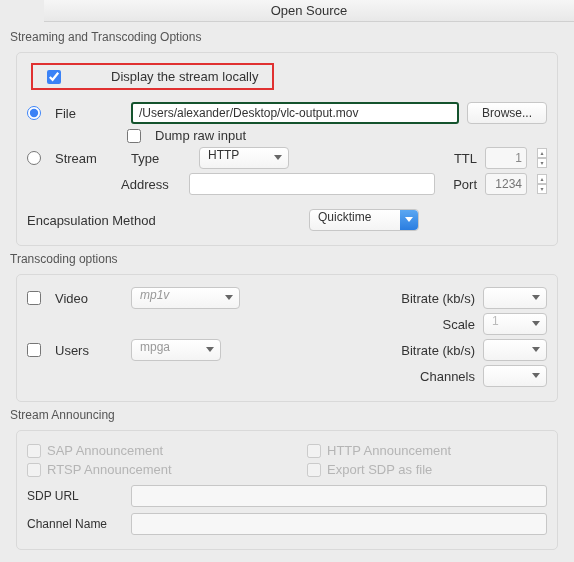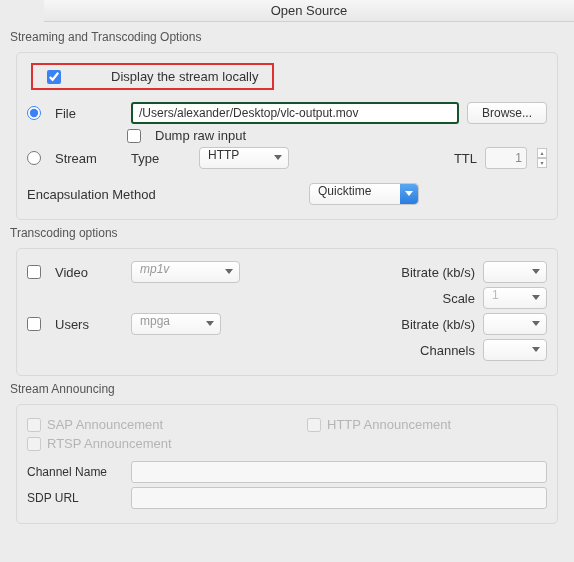--- a/index.html
+++ b/index.html
@@ -160,20 +160,31 @@
         <div class="caret"></div>
       </div>
       <span class="right">TTL</span>
       <input class="numfield ro" value="1" style="">
       <div class="stepper">
           <div>▴</div>
           <div>▾</div>
         </div>
     </div>
 
+    <div class="row gap">
+      <span style="width:86px;"></span>
+      <span class="col-label2">Address</span>
+      <input class="textfield addrfield" style="flex: 1 1 0%;" value="">
+      <span style="margin-left:10px;">Port</span>
+      <input class="numfield ro" placeholder="1234" style="">
+      <div class="stepper">
+          <div>▴</div>
+          <div>▾</div>
+        </div>
+    </div>
 
     <div class="row gap" style="margin-top:14px;">
       <span style="flex:0 0 auto;">Encapsulation Method</span>
       <div style="flex:1;"></div>
       <div class="select blue-caret" style="width:110px;">
         <span>Quicktime</span>
         <div class="caret-box"></div>
         <div class="caret"></div>
       </div>
       <span style="width:120px;"></span>
@@ -232,28 +243,32 @@
         <div class="row">
             <input type="checkbox" disabled="" style="">
             <label>RTSP Announcement</label>
           </div>
       </div>
       <div class="colb">
         <div class="row">
             <input type="checkbox" disabled="" style="">
             <label>HTTP Announcement</label>
           </div>
-      </div>
+        <div class="row">
+            <input type="checkbox" disabled="" style="">
+            <label>Export SDP as file</label>
+          </div>
+      </div>
+    </div>
+    <div class="row gap">
+      <span style="width:96px;font-size:12px;">SDP URL</span>
+      <input class="textfield readonly" style="flex: 1 1 0%;" disabled="">
     </div>
     <div class="row gap" style="margin-top:6px;">
       <span style="width:96px;font-size:12px;">Channel Name</span>
       <input class="textfield readonly" style="flex: 1 1 0%;" disabled="">
     </div>
-    <div class="row gap">
-      <span style="width:96px;font-size:12px;">SDP URL</span>
-      <input class="textfield readonly" style="flex: 1 1 0%;" disabled="">
-    </div>
   </div>
 </div>
 
 <div class="footer">
   
 </div>
 
 </body></html>

